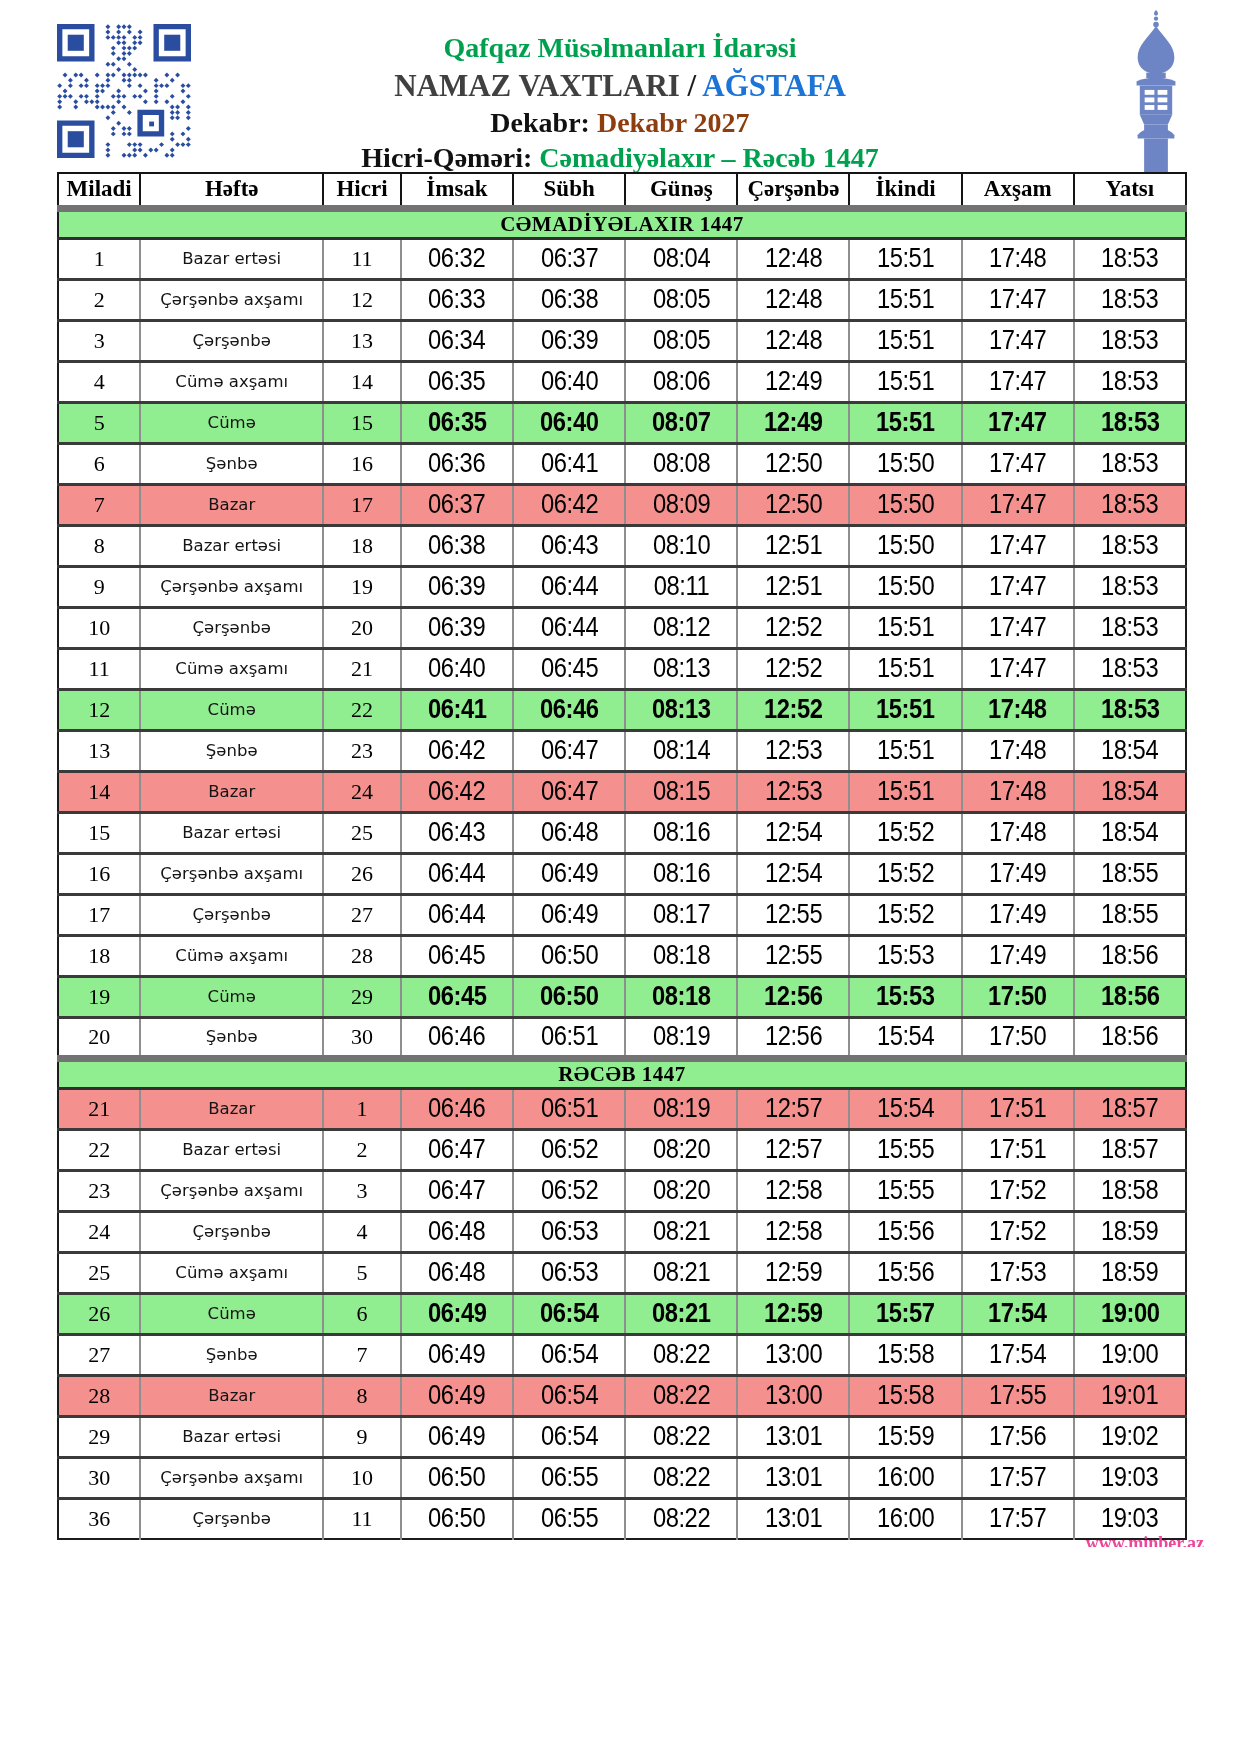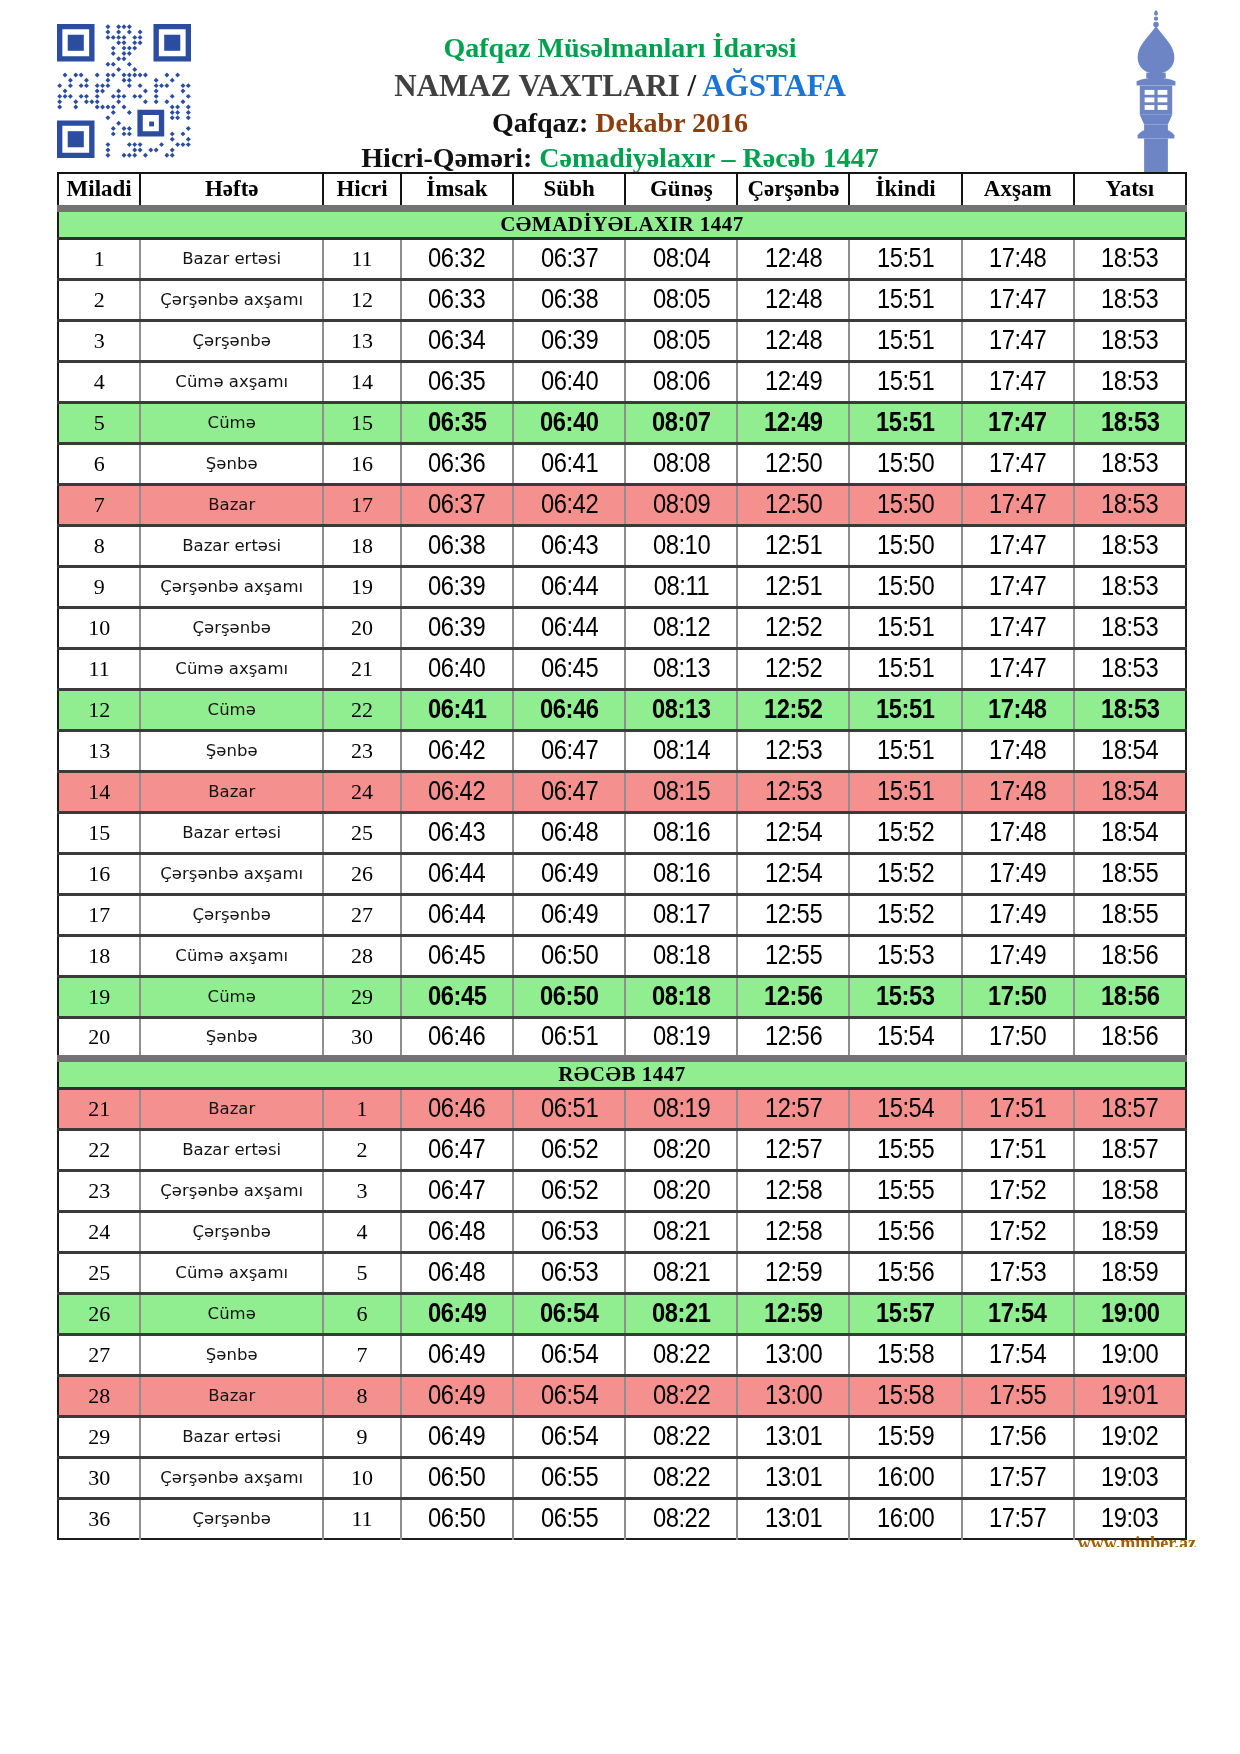--- a/index.html
+++ b/index.html
@@ -45,22 +45,22 @@
   td.miladi, td.hicri { font-family:"Liberation Serif", serif; font-size:22px; color:#000; }
   td.hefte { font-family:"DejaVu Sans", sans-serif; font-size:16.5px; color:#141414; }
   td.time  { font-family:"Liberation Sans", sans-serif; font-size:27px; color:#000; }
   td.time .t { display:inline-block; transform:scaleX(0.88); letter-spacing:-0.5px; white-space:nowrap; }
 
   tr.friday td { background:#90EE90; }
   tr.friday td.time { font-weight:bold; }
   tr.sunday td { background:#F4908E; }
 
   
-  .footer { position:absolute; right:44px; top:1533px; font-family:"Liberation Serif", serif;
-            font-weight:bold; font-size:18px; color:#a16207; }
+  .footer { position:absolute; right:36px; top:1533px; font-family:"Liberation Serif", serif;
+            font-weight:bold; font-size:18px; color:#ec4899; }
 </style>
 </head>
 <body>
 
 <div class="page">
 
   <svg class="qr" id="qr-svg" viewBox="0 0 25 25" xmlns="http://www.w3.org/2000/svg">
     <g fill="#2B4DA0">
 
       <path d="M0,0h7v7h-7z M1,1v5h5v-5z" fill-rule="evenodd"></path>
@@ -258,22 +258,22 @@
   </svg>
 
   <div class="head">
     <div class="h-org">Qafqaz Müsəlmanları İdarəsi</div>
     <div class="h-main">
       <span class="t-green">NAMAZ VAXTLARI</span>
       <span class="t-sep">/</span>
       <span class="t-blue">AĞSTAFA</span>
     </div>
     <div class="h-line">
-      <span>Qafqaz:</span>
-      <span class="v-brown">Dekabr 2016</span>
+      <span>Dekabr:</span>
+      <span class="v-brown">Dekabr 2027</span>
     </div>
     <div class="h-line">
       <span>Hicri-Qəməri:</span>
       <span class="v-green">Cəmadiyəlaxır – Rəcəb 1447</span>
     </div>
   </div>
 
   <table class="pt">
     <colgroup>
       <col class="c-miladi">

